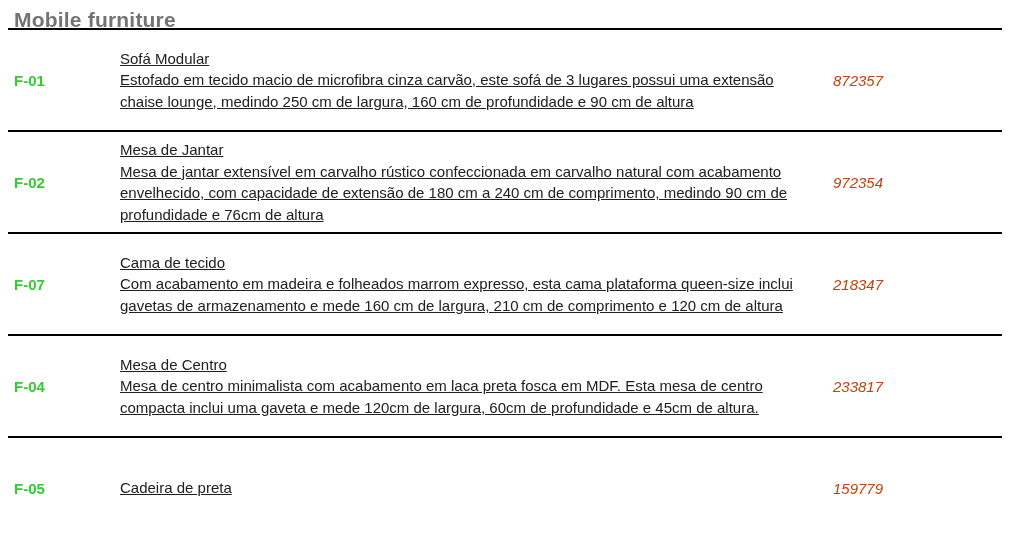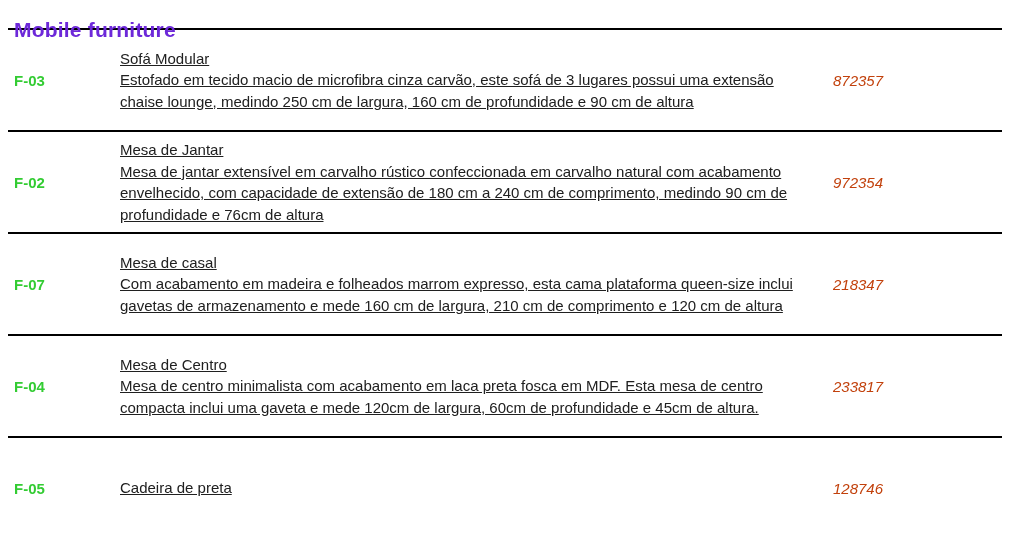--- a/index.html
+++ b/index.html
@@ -10,24 +10,24 @@
     height: 545px;
     overflow: hidden;
     font-family: "Liberation Sans", "DejaVu Sans", sans-serif;
   }
   .page {
     width: 1015px;
     height: 545px;
     overflow: hidden;
   }
   .page-title {
-    color: #6d28d9;
+    color: #737373;
     font-size: 21px;
     font-weight: bold;
-    padding: 18px 0 0 14px;
+    padding: 8px 0 0 14px;
     height: 28px;
     box-sizing: border-box;
     letter-spacing: 0.2px;
   }
   .table {
     margin: 0 13px 0 8px; 
   }
   .row {
     border-top: 2px solid #000000;
     height: 100px;
@@ -61,57 +61,57 @@
 </head>
 <body>
 
 <div class="page">
 
   <div class="page-title">Mobile furniture</div>
 
   <div class="table">
 
     <div class="row">
-      <div class="cell-id">F-03</div>
+      <div class="cell-id">F-01</div>
       <div class="cell-desc">
         <div class="item-title">Sofá Modular</div>
         <div class="item-description">Estofado em tecido macio de microfibra cinza carvão, este sofá de 3 lugares possui uma extensão chaise lounge, medindo 250 cm de largura, 160 cm de profundidade e 90 cm de altura</div>
       </div>
       <div class="cell-code">872357</div>
     </div>
 
     <div class="row">
       <div class="cell-id">F-02</div>
       <div class="cell-desc">
         <div class="item-title">Mesa de Jantar</div>
         <div class="item-description">Mesa de jantar extensível em carvalho rústico confeccionada em carvalho natural com acabamento envelhecido, com capacidade de extensão de 180 cm a 240 cm de comprimento, medindo 90 cm de profundidade e 76cm de altura</div>
       </div>
       <div class="cell-code">972354</div>
     </div>
 
     <div class="row">
       <div class="cell-id">F-07</div>
       <div class="cell-desc">
-        <div class="item-title">Mesa de casal</div>
+        <div class="item-title">Cama de tecido</div>
         <div class="item-description">Com acabamento em madeira e folheados marrom expresso, esta cama plataforma queen-size inclui gavetas de armazenamento e mede 160 cm de largura, 210 cm de comprimento e 120 cm de altura</div>
       </div>
       <div class="cell-code">218347</div>
     </div>
 
     <div class="row">
       <div class="cell-id">F-04</div>
       <div class="cell-desc">
         <div class="item-title">Mesa de Centro</div>
         <div class="item-description">Mesa de centro minimalista com acabamento em laca preta fosca em MDF. Esta mesa de centro compacta inclui uma gaveta e mede 120cm de largura, 60cm de profundidade e 45cm de altura.</div>
       </div>
       <div class="cell-code">233817</div>
     </div>
 
     <div class="row">
       <div class="cell-id">F-05</div>
       <div class="cell-desc">
         <div class="item-title">Cadeira de preta</div>
       </div>
-      <div class="cell-code">128746</div>
+      <div class="cell-code">159779</div>
     </div>
 
   </div>
 </div>
 
 </body></html>

